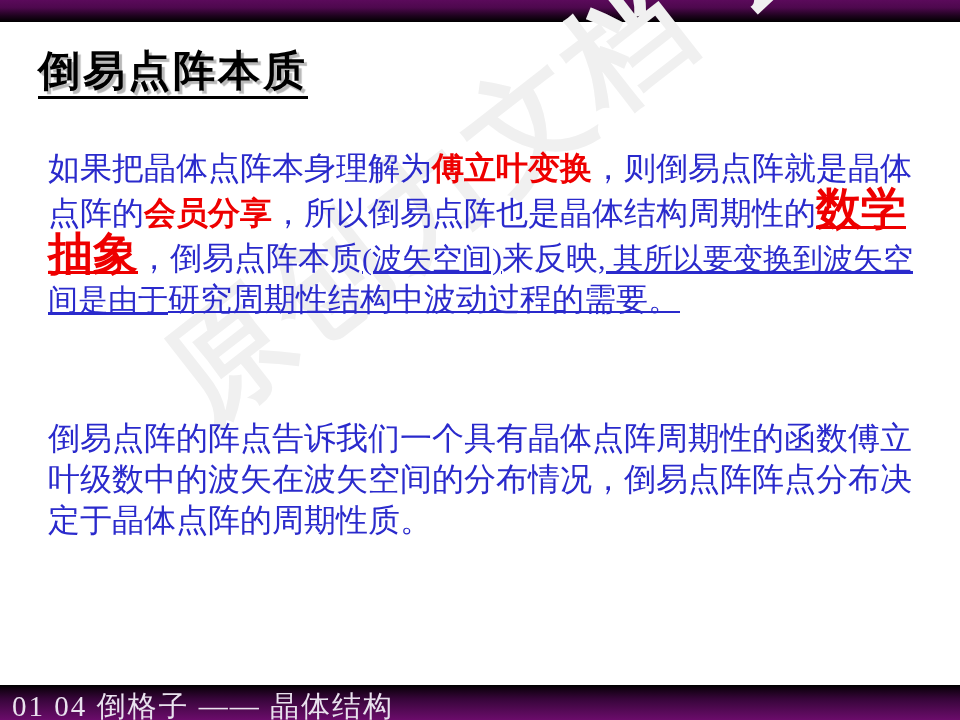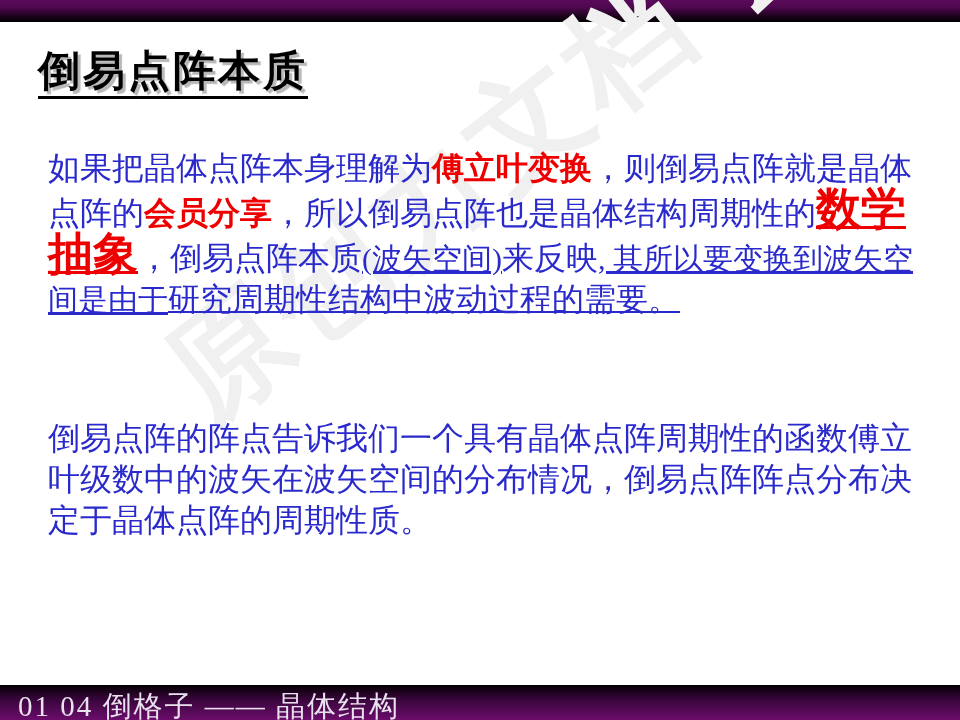--- a/index.html
+++ b/index.html
@@ -28,21 +28,21 @@
   }
   #bottom-bar {
     position: absolute;
     left: 0; top: 685px;
     width: 960px;
     height: 35px;
     background: linear-gradient(to bottom, #000000 0%, #140114 12%, #37053a 40%, #560a57 75%, #6b0c6b 100%);
   }
   #footer-text {
     position: absolute;
-    left: 18px;
+    left: 12px;
     top: 692px;
     font-family: "Liberation Serif", "DejaVu Serif", serif;
     font-size: 29px;
     letter-spacing: 2px;
     color: #e9e2ee;
     white-space: nowrap;
     line-height: 1.0;
   }
 
   

